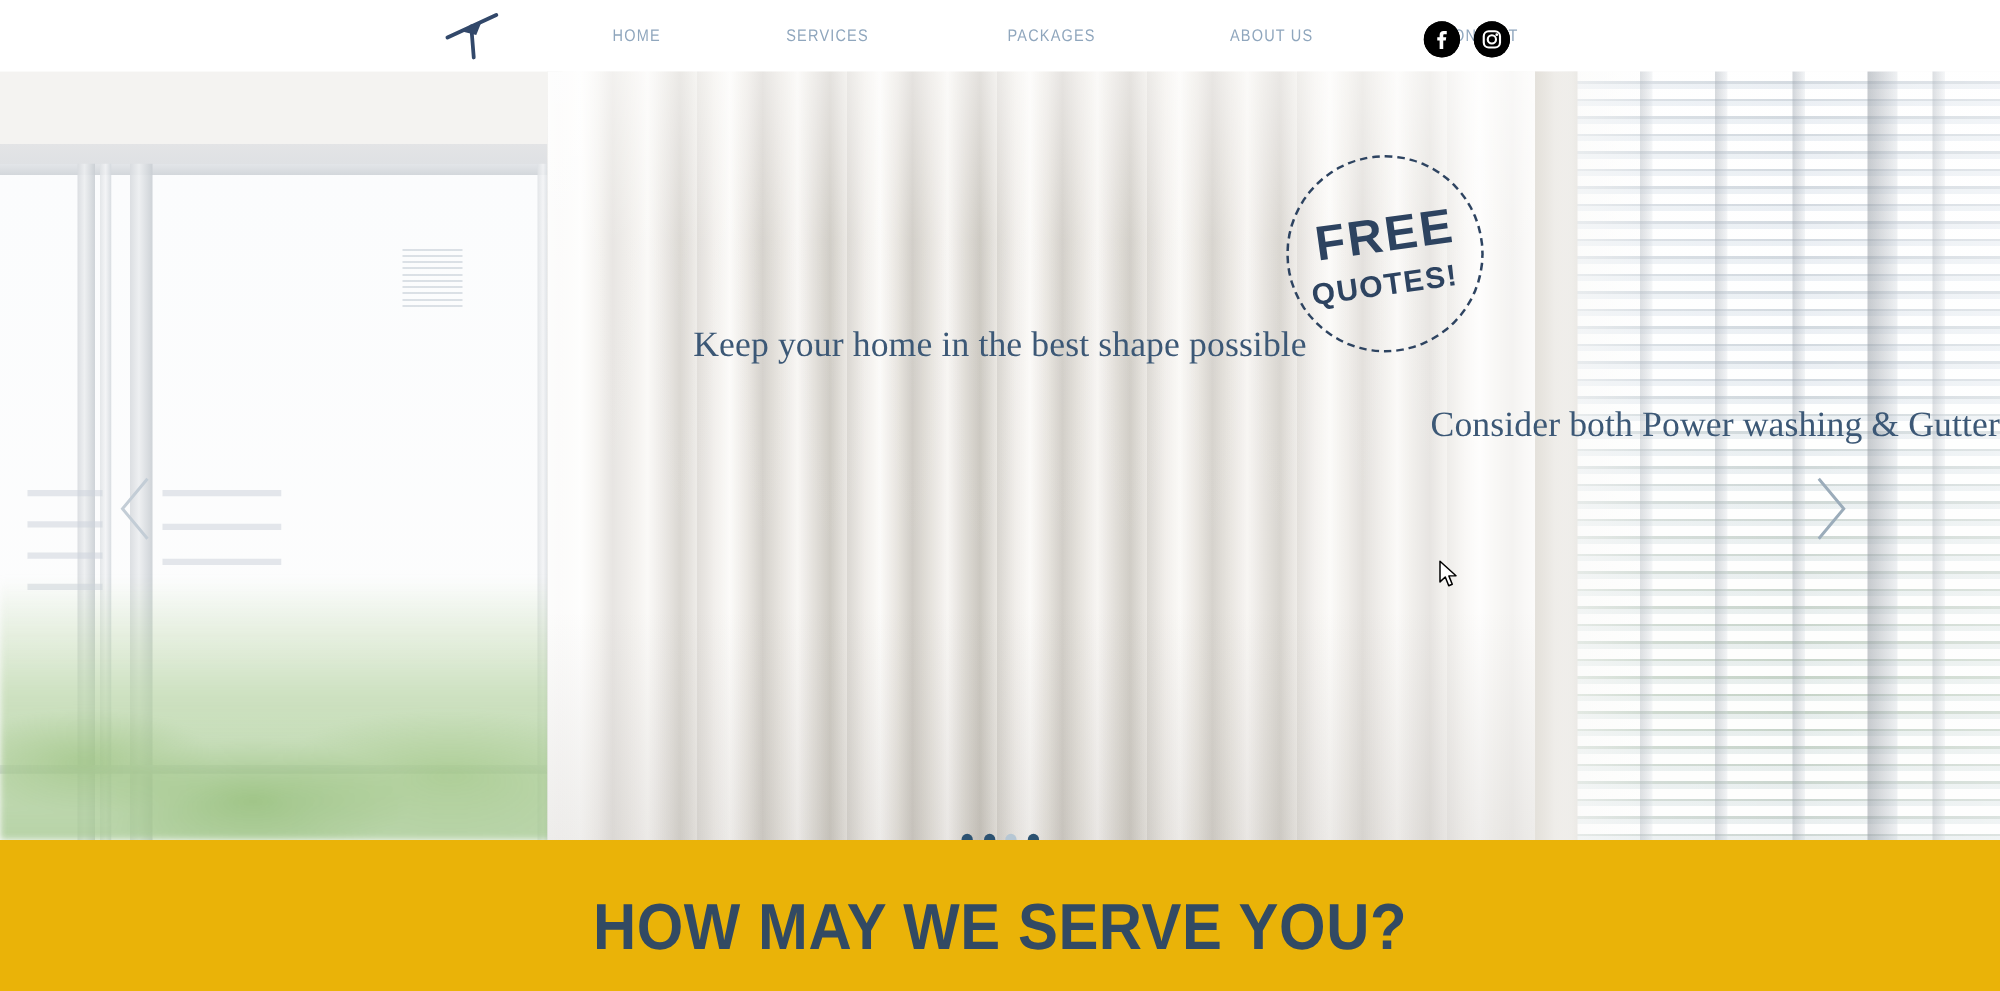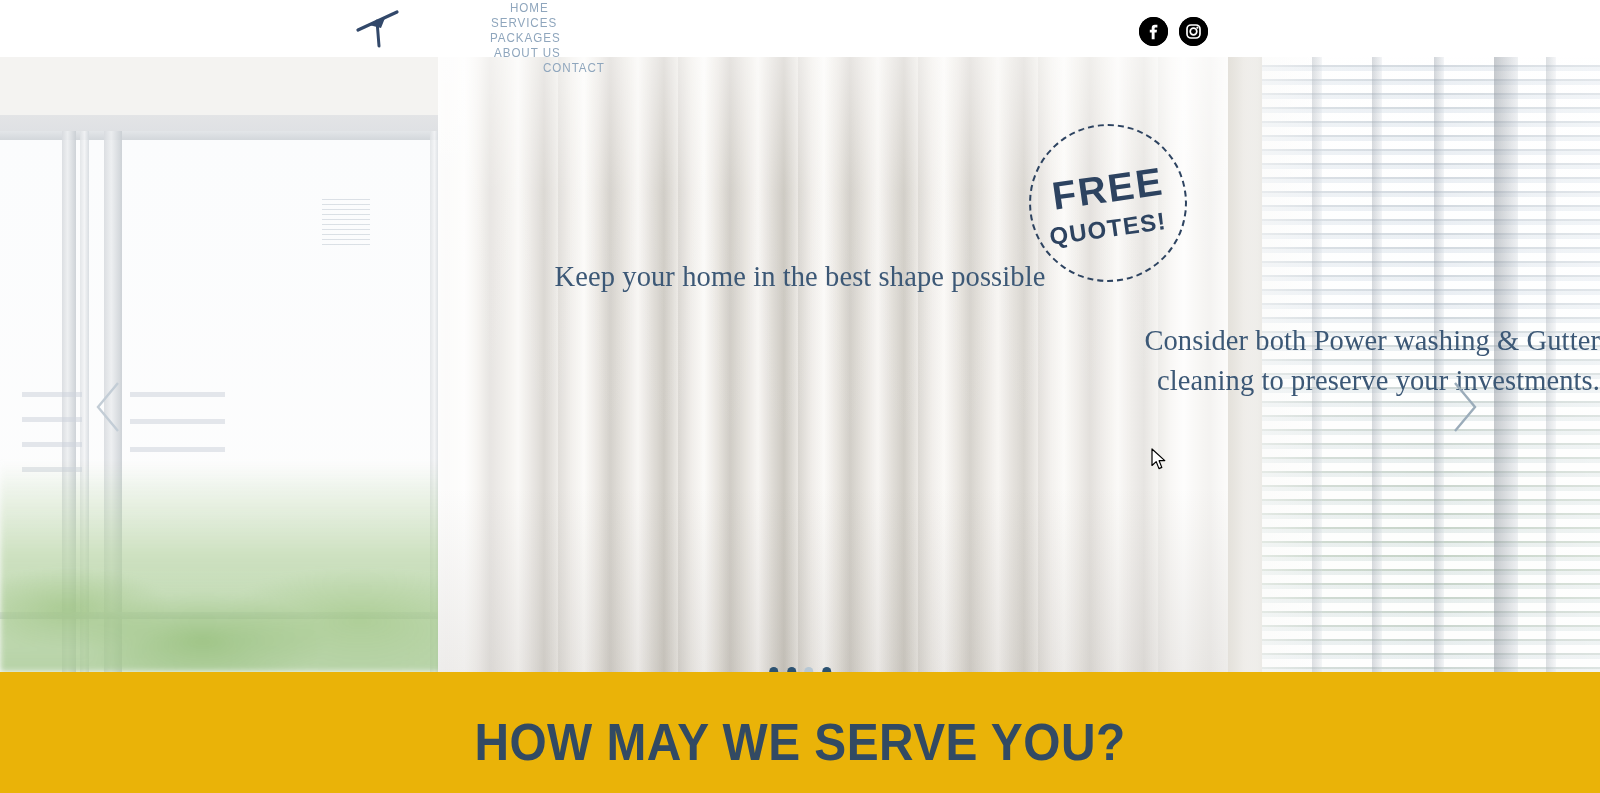--- a/index.html
+++ b/index.html
@@ -12,21 +12,21 @@
   
   .header {
     position:absolute; left:0; top:0; width:1600px; height:57px;
     background:#ffffff; z-index:50;
   }
   .logo {
     position:absolute; left:355px; top:6px; width:48px; height:44px;
   }
   .nav {
     position:absolute; left:490px; top:0; height:57px;
-    display:flex; align-items:center;flex-direction:column;
+    display:flex; align-items:center;
   }
   .nav-item {
     font-family:"Liberation Sans", sans-serif;
     font-size:13.5px; letter-spacing:1.1px;
     color:#8fa6bd; white-space:nowrap;
     cursor:pointer; user-select:none;
     transform:scaleX(0.86); transform-origin:left center;
   }
   .nav-gap-1 { margin-right:94px; }
   .nav-gap-2 { margin-right:100px; }
@@ -255,21 +255,20 @@
     <div class="badge-free">FREE</div>
     <div class="badge-quotes">QUOTES!</div>
   </div>
 
   <div class="hero-text">
     <div>
       <div class="hero-line">Keep your home in the best shape possible</div>
     </div>
     <div class="hero-p2">
       <div class="hero-line">Consider both Power washing &amp; Gutter</div>
-      <div class="hero-line">cleaning to preserve your investments.</div>
     </div>
   </div>
 
   <div class="arrow arrow-left">
     <svg width="34" height="56" viewBox="0 0 34 56">
       <polyline points="26,4 6,28 26,52" fill="none" stroke="#c3cdd6" stroke-width="2.4"></polyline>
     </svg>
   </div>
   <div class="arrow arrow-right">
     <svg width="34" height="56" viewBox="0 0 34 56">

